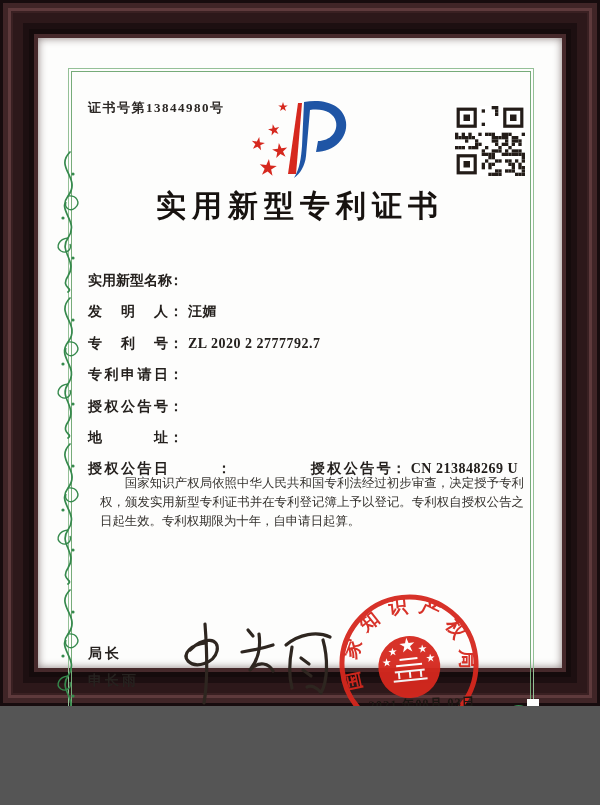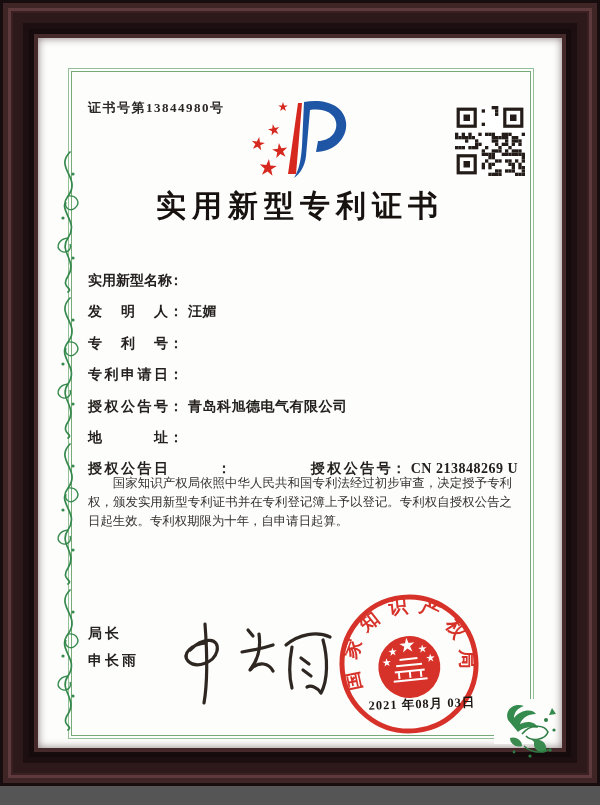--- a/index.html
+++ b/index.html
@@ -1,17 +1,17 @@
 <!DOCTYPE html>
 <html><head>
 <meta charset="utf-8">
 <style>
   html,body{margin:0;padding:0;background:#555;}
   .page{
-    position:relative;width:600px;height:786px;margin:0 auto;overflow:hidden;
+    position:relative;width:600px;height:706px;margin:0 auto;overflow:hidden;
     background:#fdba74;
     box-shadow:
       inset 0 0 0 3px #170c0e,
       inset 0 0 0 8px #402527,
       inset 0 0 0 11px #5e3a3c,
       inset 0 0 0 13px #3a2022,
       inset 0 0 0 23px #2d181a,
       inset 0 0 0 29px #1d0f11,
       inset 0 0 0 34px #150b0c,
       inset 0 0 0 38px #46292b;
@@ -37,25 +37,25 @@
        font-size:30px;font-weight:700;letter-spacing:6px;color:#17120f;}
 
   .fields{position:absolute;left:88px;top:272px;width:430px;font-size:14px;font-weight:700;}
   .frow{display:flex;align-items:baseline;height:20px;margin-bottom:11.4px;white-space:nowrap;}
   .lbl{display:inline-block;width:80px;text-align:justify;text-align-last:justify;}
   .colon{margin:0 5px 0 1px;}
   .val{letter-spacing:.5px;}
   .pair{display:flex;align-items:baseline;}
   .pair1{width:228px;gap:48px;}
 
-  .paras{position:absolute;left:88px;top:474px;width:424px;font-size:12.4px;
+  .paras{position:absolute;left:100px;top:474px;width:424px;font-size:12.4px;
        line-height:18.9px;text-align:justify;color:#33302c;font-weight:500;}
   .paras p{margin:0;text-indent:2em;}
 
-  .officer{position:absolute;left:88px;top:620px;font-size:14px;font-weight:600;
+  .officer{position:absolute;left:88px;top:640px;font-size:14px;font-weight:600;
        letter-spacing:3px;line-height:27px;color:#26221f;}
   .signature{position:absolute;left:160px;top:610px;width:180px;height:100px;}
 
   .seal{position:absolute;left:336px;top:591px;width:146px;height:146px;opacity:.95;}
   .seal-date{position:absolute;left:352px;top:696px;width:140px;text-align:center;
        font-size:12.5px;font-weight:700;letter-spacing:1px;color:#1c1713;transform:rotate(-2deg);}
 
   .flourish-left{position:absolute;left:50px;top:148px;width:36px;height:584px;}
   .corner-ornament{position:absolute;left:502px;top:700px;width:60px;height:62px;}
 </style>
@@ -252,29 +252,29 @@
         <span class="colon">：</span>
     </div>
     <div class="frow">
       <span class="lbl">发明人</span>
         <span class="colon">：</span>
       <span class="val">汪媚</span>
     </div>
     <div class="frow">
       <span class="lbl">专利号</span>
         <span class="colon">：</span>
+      <span class="val">ZL 2020 2 2777792.7</span>
     </div>
     <div class="frow">
       <span class="lbl">专利申请日</span>
         <span class="colon">：</span>
     </div>
     <div class="frow">
       <span class="lbl">授权公告号</span>
         <span class="colon">：</span>
-      <span class="val">青岛科旭德电气有限公司</span>
     </div>
     <div class="frow">
       <span class="lbl">地址</span>
         <span class="colon">：</span>
     </div>
     <div class="frow">
       <span class="pair pair1">
         <span class="lbl">授权公告日</span>
           <span class="colon">：</span>
       </span>

